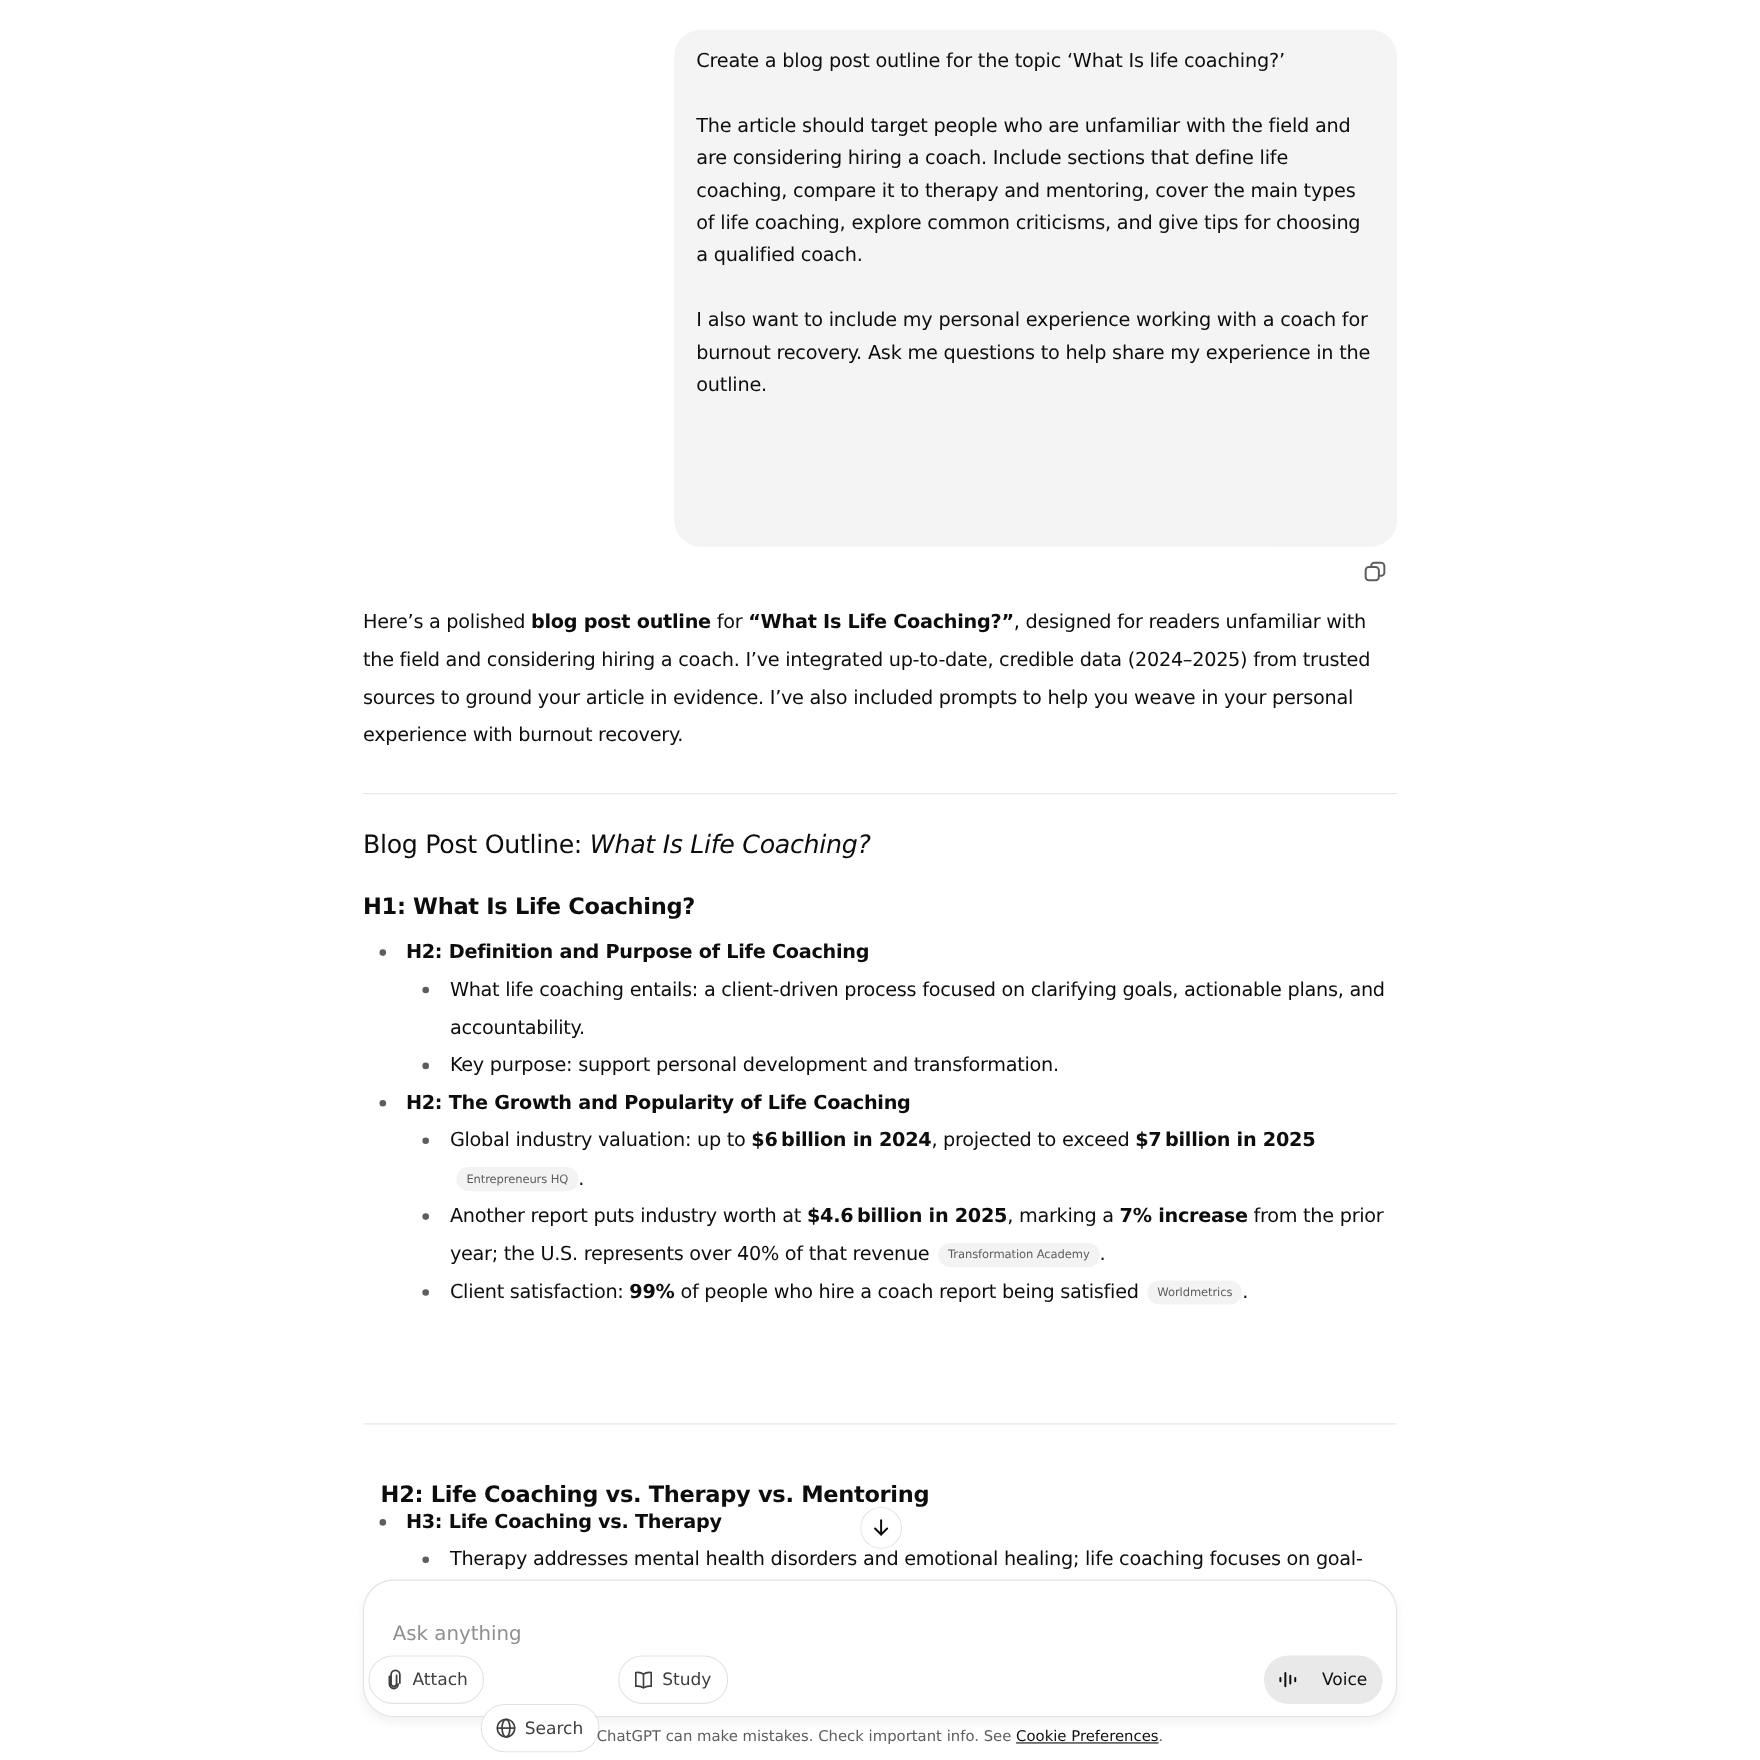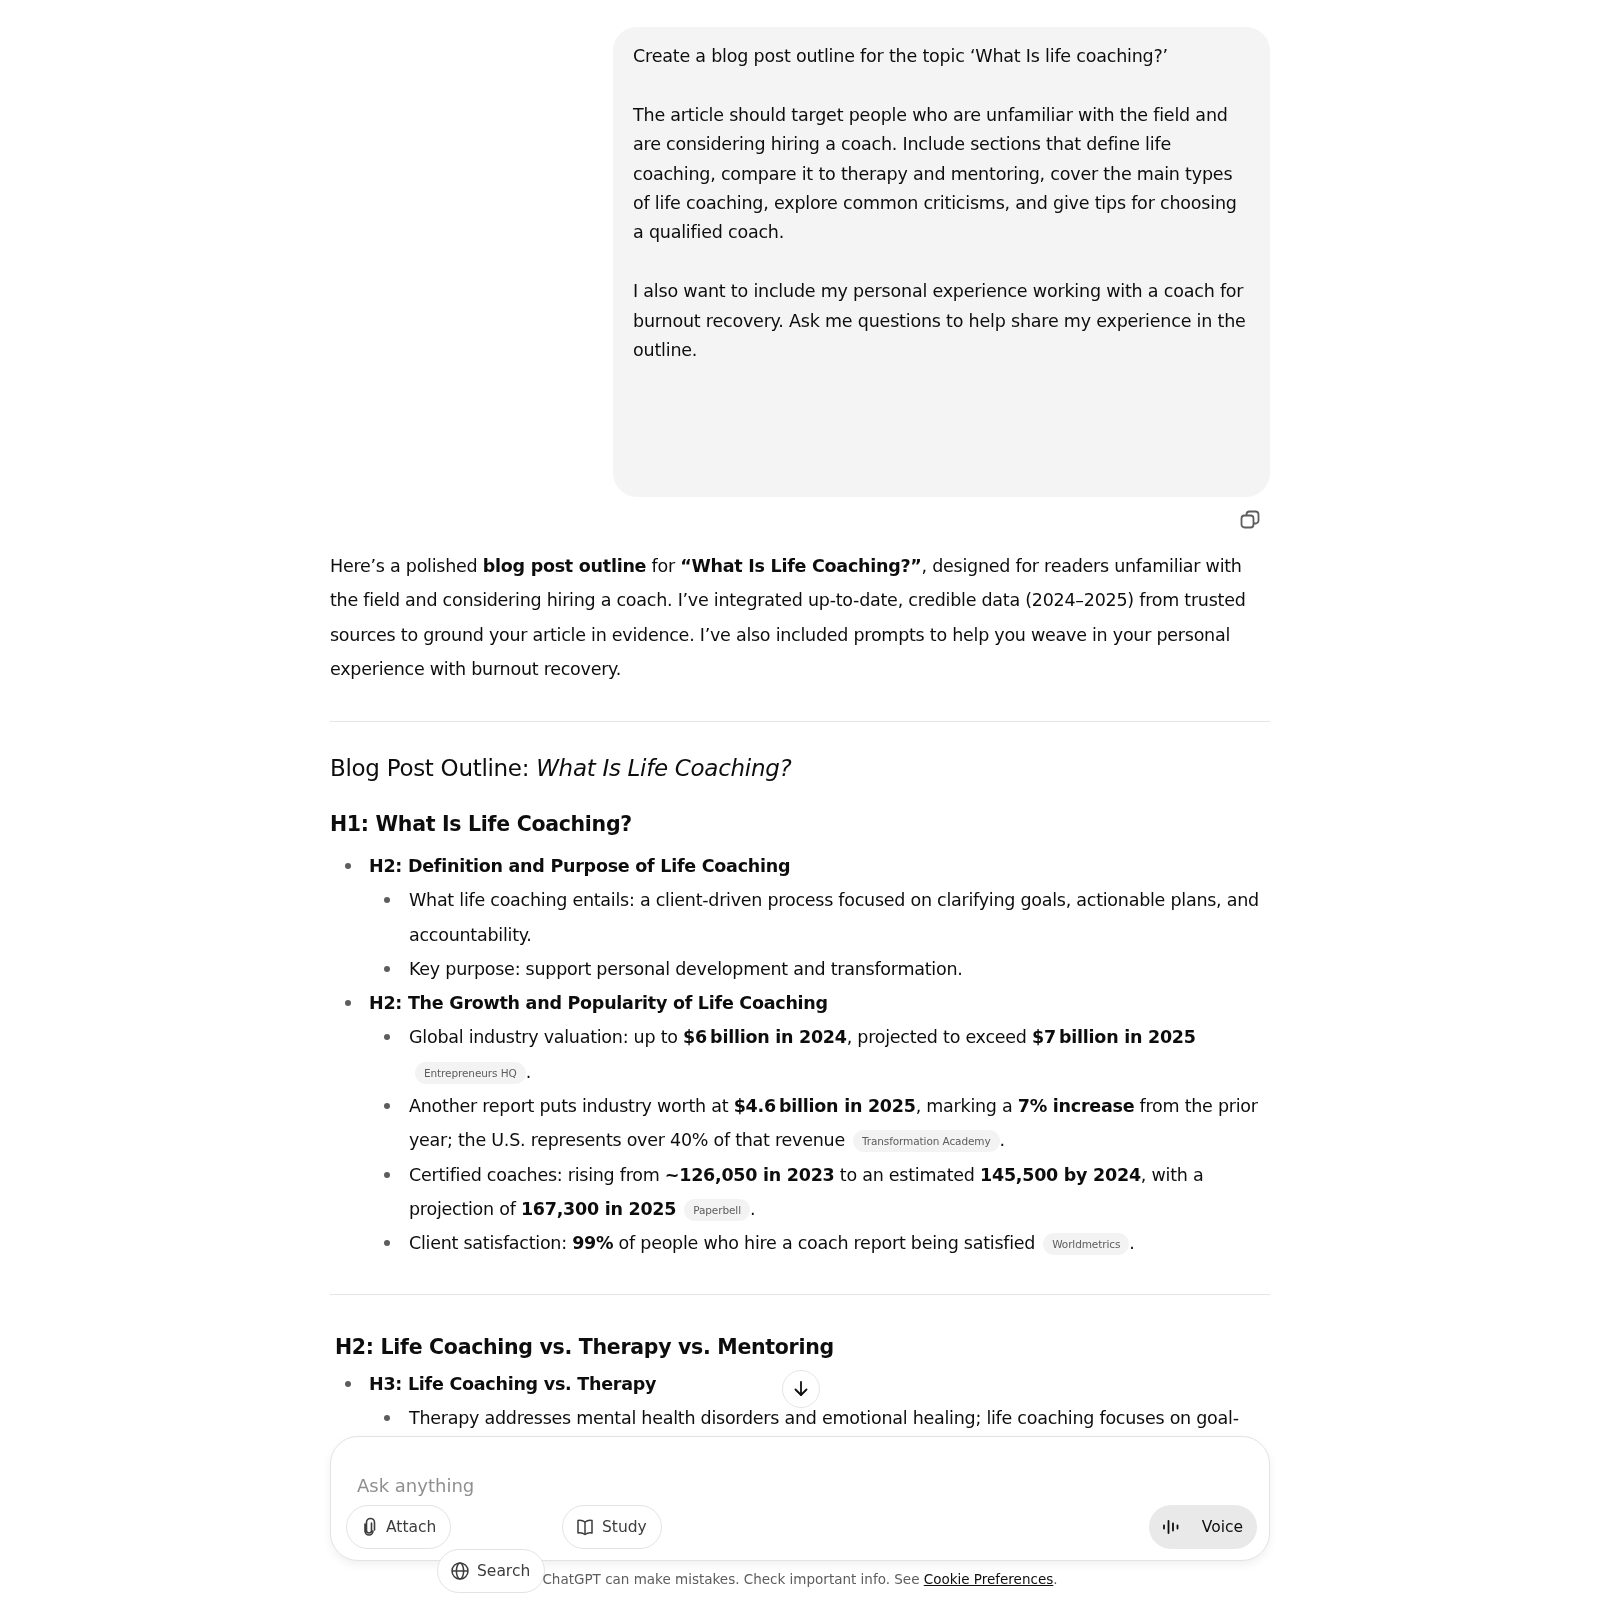--- a/index.html
+++ b/index.html
@@ -9,21 +9,21 @@
   .user-bubble { left:613px; top:27px; width:657px; height:470px; background:#f4f4f4; border-radius:24px; box-sizing:border-box;
                  padding:15px 20px; font-size:17.5px; line-height:29.4px; letter-spacing:-0.2px; }
   .user-bubble p { margin:0 0 29.4px 0; }
   .user-bubble p:last-child { margin-bottom:0; }
   .copy-btn { left:1238px; top:508px; width:24px; height:24px; cursor:pointer; }
   .content { left:330px; width:940px; }
   .intro { top:549px; font-size:17.5px; line-height:34.3px; letter-spacing:-0.25px; }
   .divider { height:0; border-top:1.5px solid #e5e5e5; left:330px; width:940px; }
   .h-outline { top:755px; font-size:23px; font-weight:normal; letter-spacing:-0.3px; margin:0; }
   .h1 { top:812px; font-size:20.5px; letter-spacing:-0.3px; margin:0; }
-  .h2b { top:1330px; font-size:20.5px; letter-spacing:-0.3px; margin:5px; }
+  .h2b { top:1330px; font-size:20.5px; letter-spacing:-0.3px; margin:16px; }
   ul { margin:0; padding:0; list-style:none; }
   .li { position:relative; font-size:17.5px; line-height:34.3px; letter-spacing:-0.25px; }
   .li::before { content:""; position:absolute; width:6px; height:6px; border-radius:50%; background:#5d5d5d; top:14px; }
   .lvl1 { padding-left:39px; }
   .lvl1::before { left:15px; }
   .lvl2 { padding-left:79px; }
   .lvl2::before { left:54px; }
   .b { font-weight:bold; }
   .chip { display:inline-block; background:#f3f3f3; color:#5d5d5d; font-size:10.5px; line-height:22px; padding:0 9px;
           border-radius:11px; vertical-align:middle; margin-left:8px; letter-spacing:-0.1px; cursor:pointer; }
@@ -77,23 +77,20 @@
   <li class="li lvl2">What life coaching entails: a client-driven process focused on clarifying goals, actionable plans, and accountability.</li>
   <li class="li lvl2">Key purpose: support personal development and transformation.</li>
   <li class="li lvl1 b">H2: The Growth and Popularity of Life Coaching</li>
   <li class="li lvl2">
     <span>Global industry valuation: up to </span><span class="b">$6 billion in 2024</span><span>, projected to exceed </span><span class="b">$7 billion in 2025</span><br><span class="chip first">Entrepreneurs HQ</span><span>.</span>
   </li>
   <li class="li lvl2">
     <span>Another report puts industry worth at </span><span class="b">$4.6 billion in 2025</span><span>, marking a </span><span class="b">7% increase</span><span> from the prior year; the U.S. represents over 40% of that revenue</span><span class="chip">Transformation Academy</span><span>.</span>
   </li>
   <li class="li lvl2">
-    <span>Certified coaches: rising from </span><span class="b">~126,050 in 2023</span><span> to an estimated </span><span class="b">145,500 by 2024</span><span>, with a projection of </span><span class="b">167,300 in 2025</span><span class="chip">Paperbell</span><span>.</span>
-  </li>
-  <li class="li lvl2">
     <span>Client satisfaction: </span><span class="b">99%</span><span> of people who hire a coach report being satisfied</span><span class="chip">Worldmetrics</span><span>.</span>
   </li>
 </ul>
 
 <div class="abs divider" style="top:1294px;"></div>
 
 <h3 class="abs content h2b">H2: Life Coaching vs. Therapy vs. Mentoring</h3>
 
 <ul class="abs content" style="top:1367px;">
   <li class="li lvl1 b">H3: Life Coaching vs. Therapy</li>
@@ -104,21 +101,21 @@
   <svg width="20" height="20" viewBox="0 0 20 20" fill="none" stroke="#0d0d0d" stroke-width="1.8" stroke-linecap="round" stroke-linejoin="round">
     <path d="M10 3 V16"></path>
       <path d="M4.5 10.5 L10 16 L15.5 10.5"></path>
   </svg>
 </div>
 
 <div class="abs fade"></div>
 
 <div class="abs composer">
   <input class="composer-input" type="text" placeholder="Ask anything" style="">
-  <div class="pill" style="left:15px;">
+  <div class="pill" style="left:4px;">
     <svg width="20" height="20" viewBox="0 0 20 20" fill="none" stroke="#3d3d3d" stroke-width="1.6" stroke-linecap="round">
       <path d="M12.5 6 V13.5 a2.5 2.5 0 0 1 -5 0 V5.5 a4 4 0 0 1 8 0 V13 M6 7 V14 a4 4 0 0 0 8 0"></path>
     </svg>
     <span>Attach</span>
   </div>
   <div class="pill" style="left:106px;margin-top:44px;">
     <svg width="20" height="20" viewBox="0 0 20 20" fill="none" stroke="#3d3d3d" stroke-width="1.5">
       <circle cx="10" cy="10" r="8"></circle>
         <path d="M2 10 H18"></path>
         <ellipse cx="10" cy="10" rx="3.6" ry="8"></ellipse>

